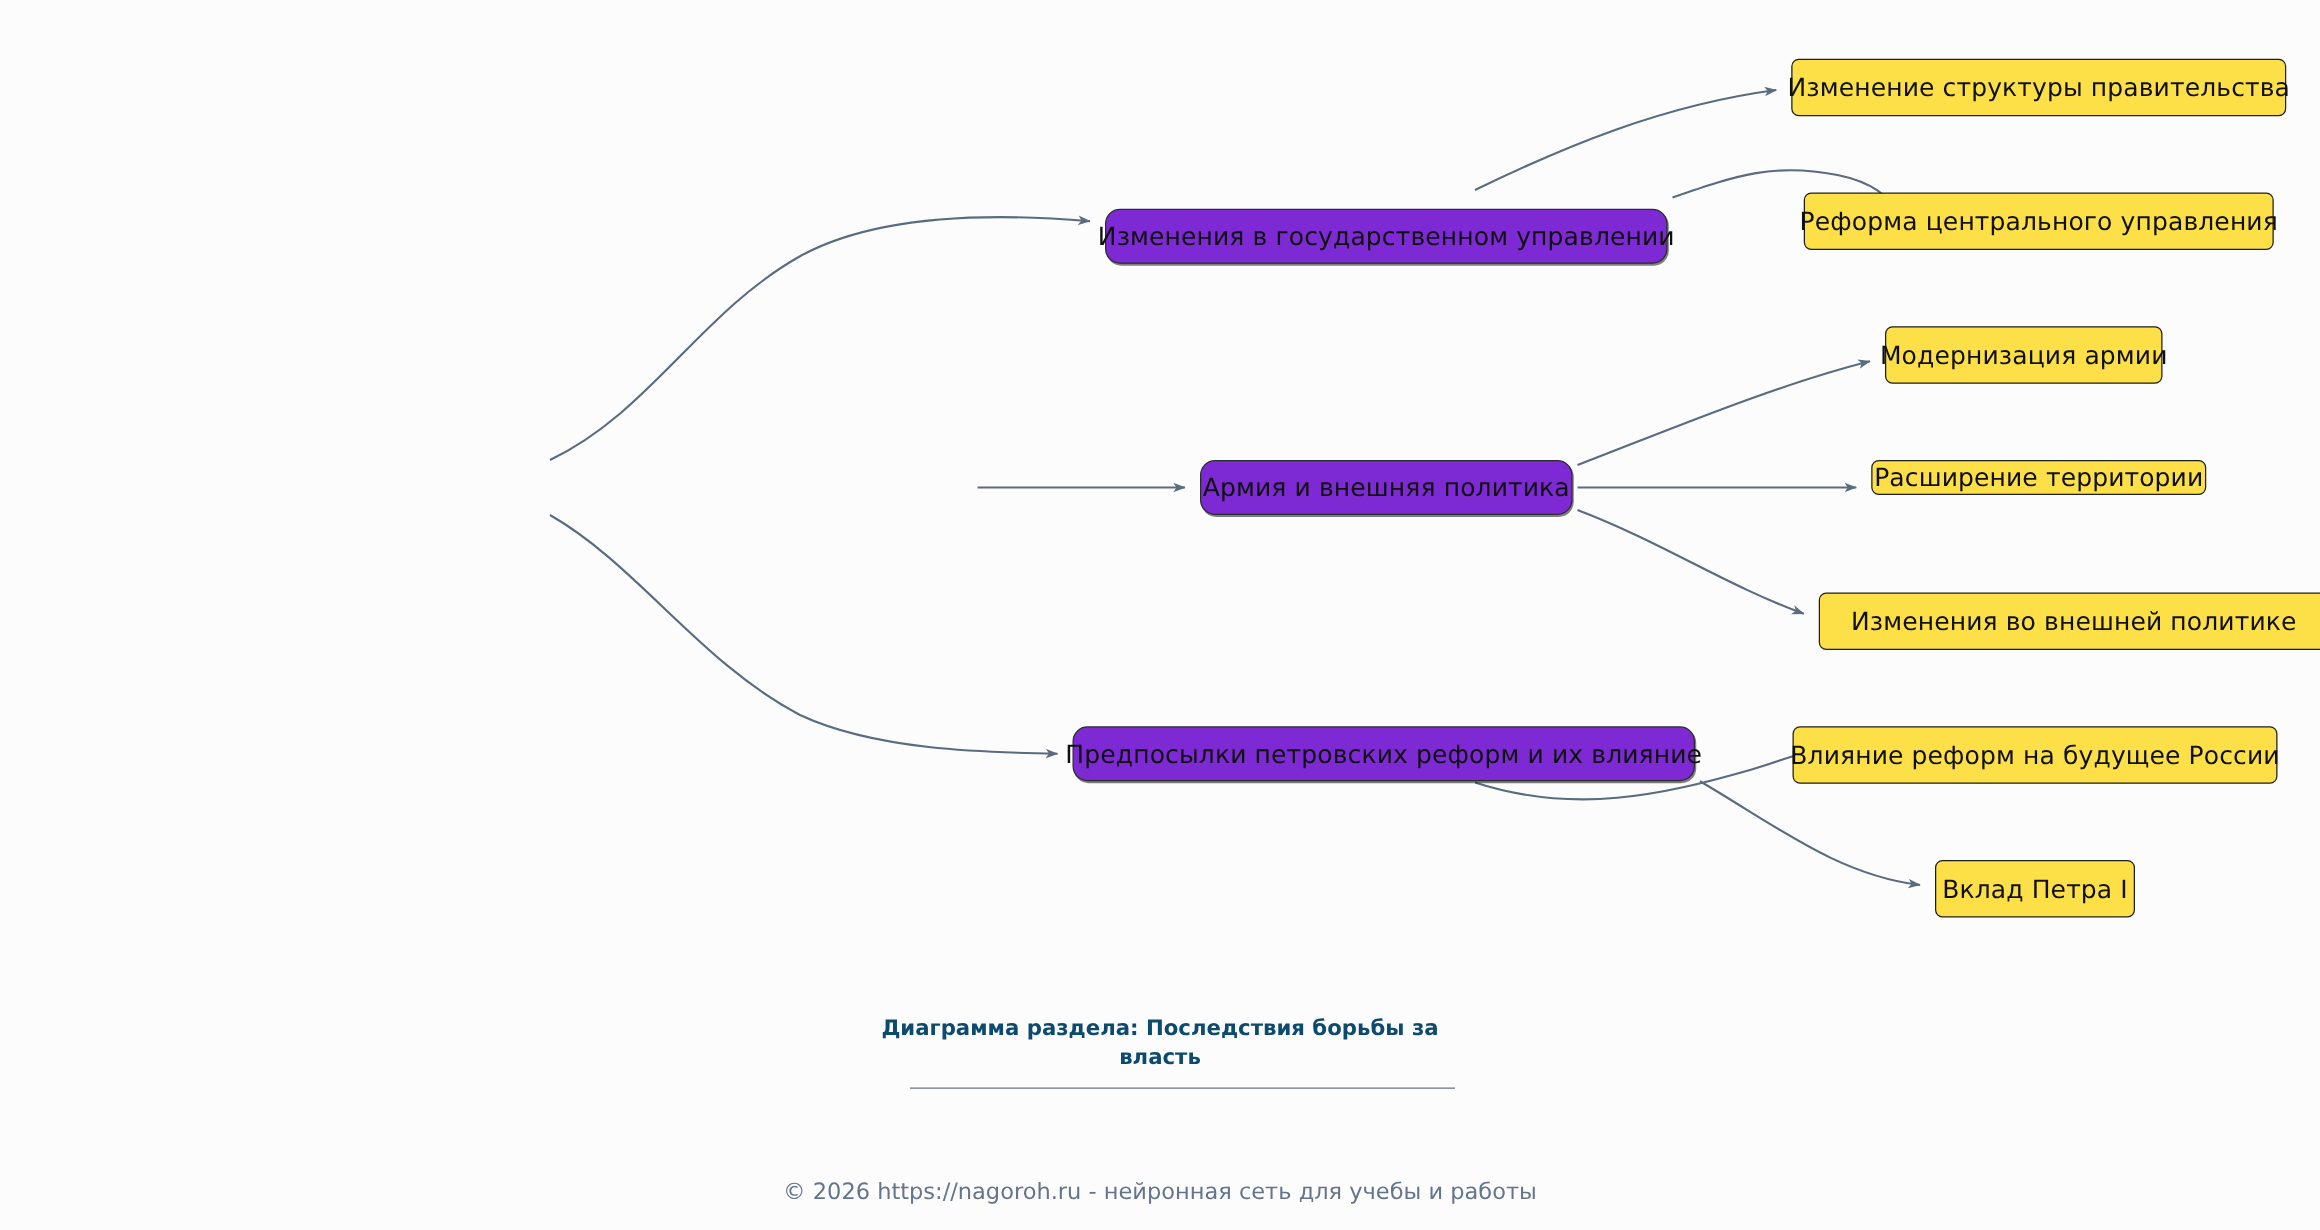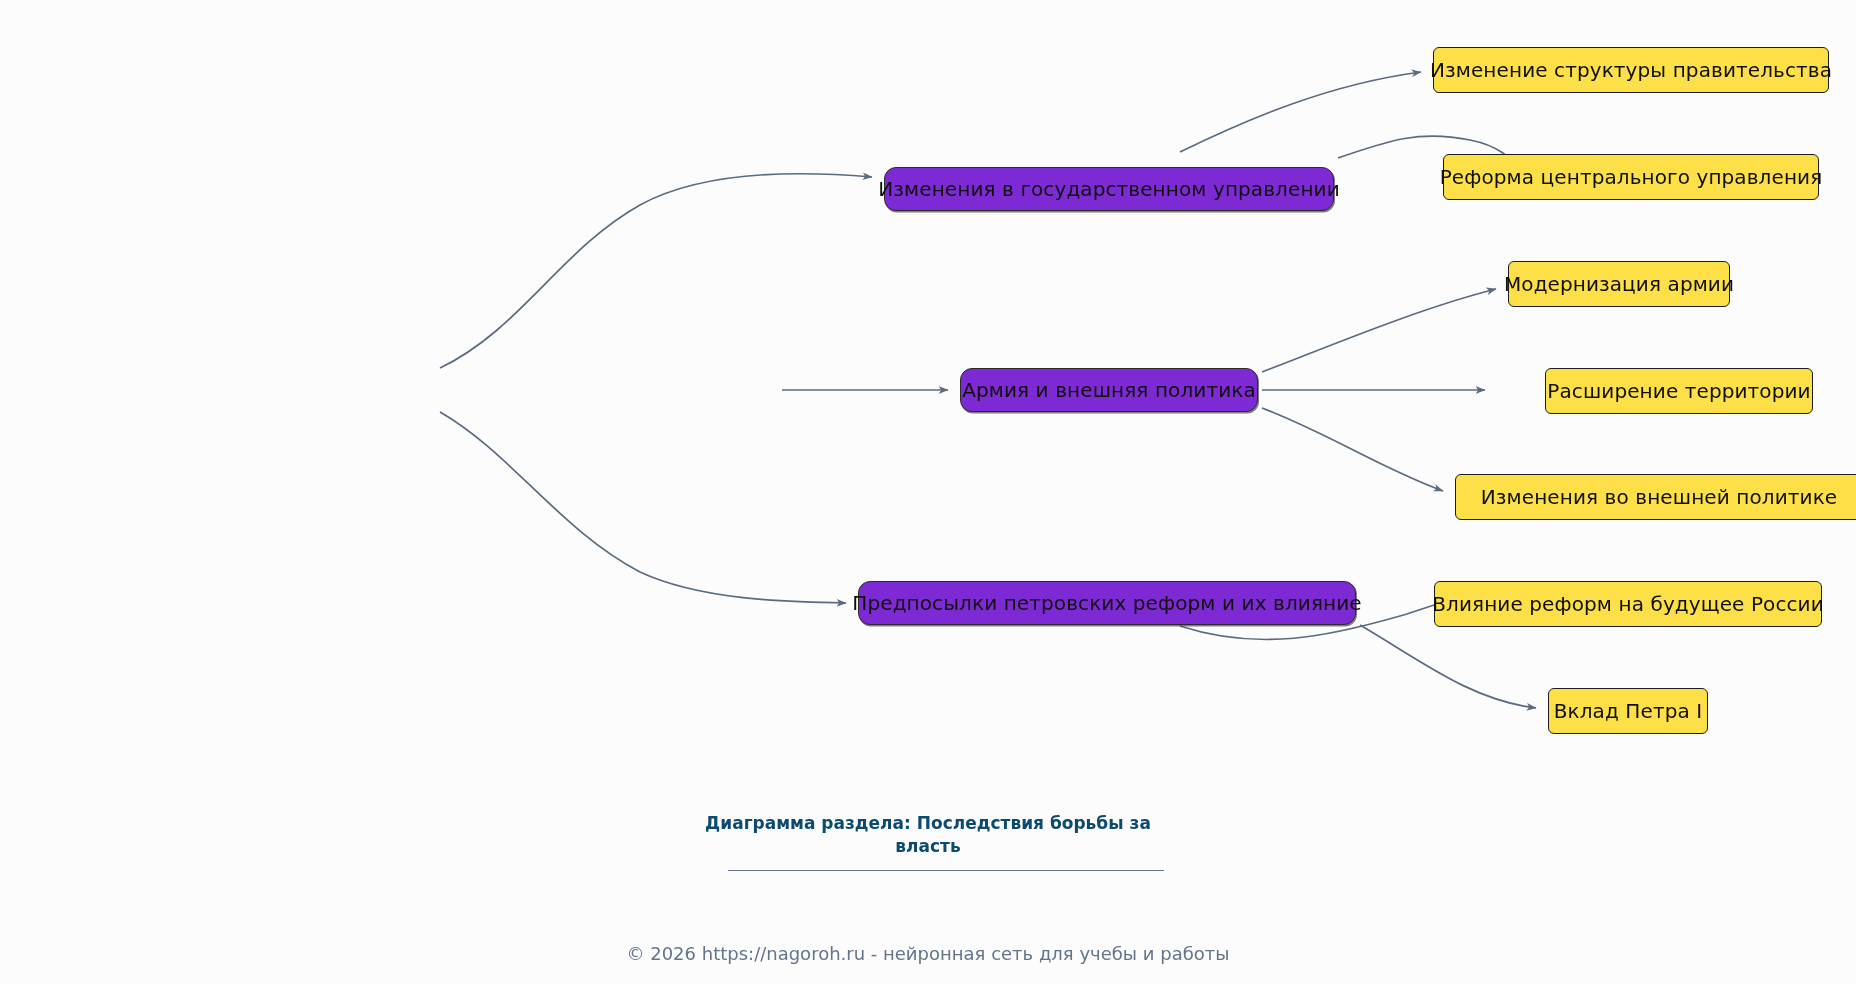--- a/index.html
+++ b/index.html
@@ -126,21 +126,21 @@
   </div>
 
   <div class="node node-leaf" style="left:1443px; top:154px; width:376px; height:46px;">
     <span>Реформа центрального управления</span>
   </div>
 
   <div class="node node-leaf" style="left:1508px; top:261px; width:222px; height:46px;">
     <span>Модернизация армии</span>
   </div>
 
-  <div class="node node-leaf" style="left:1497px; top:368px; width:268px; height:46px;margin-left:48px;">
+  <div class="node node-leaf" style="left:1497px; top:368px; width:268px; height:28px;">
     <span>Расширение территории</span>
   </div>
 
   <div class="node node-leaf" style="left:1455px; top:474px; width:408px; height:46px;">
     <span>Изменения во внешней политике</span>
   </div>
 
   <div class="node node-leaf" style="left:1434px; top:581px; width:388px; height:46px;">
     <span>Влияние реформ на будущее России</span>
   </div>

